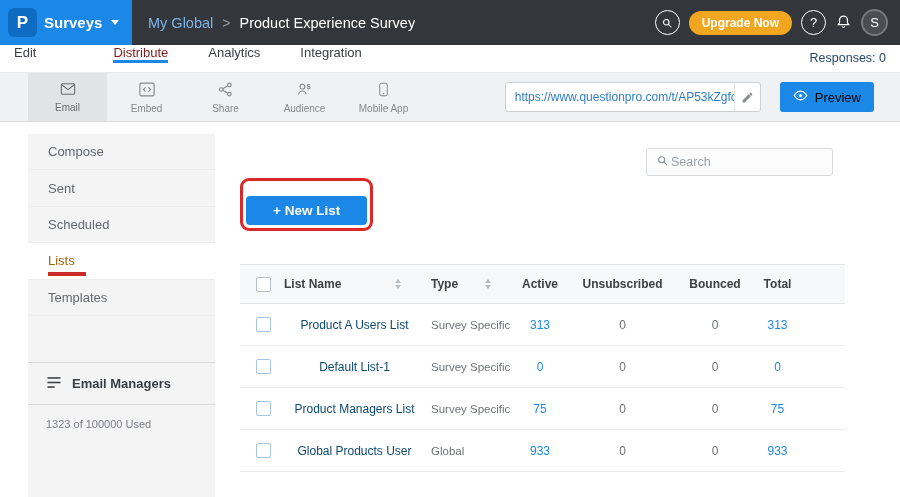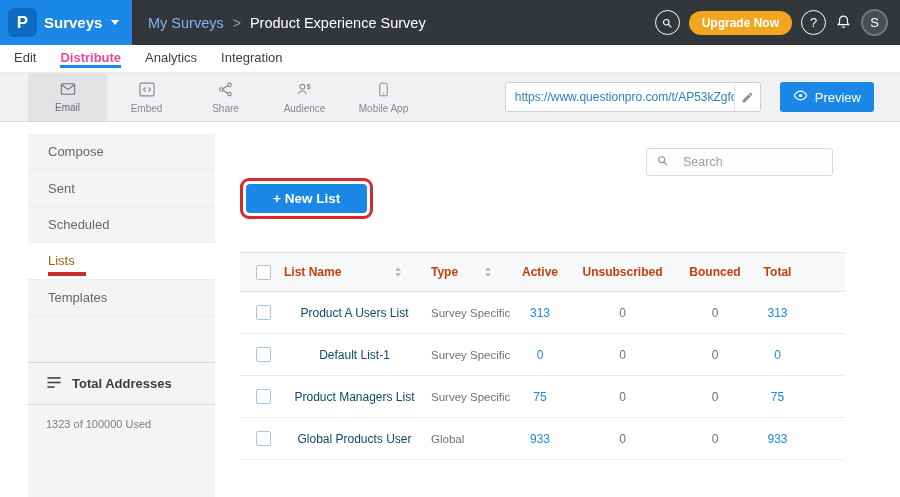--- a/index.html
+++ b/index.html
@@ -22,79 +22,79 @@
   .topbar-right { margin-left:auto; display:flex; align-items:center; gap:9px; padding-right:12px; }
   .circle-icon { width:25px; height:25px; border:1.5px solid #fff; border-radius:50%; display:flex;
     align-items:center; justify-content:center; color:#fff; font-size:13px; cursor:pointer; flex:none; }
   .upgrade-btn { background:#f2a51f; color:#fff; border:none; border-radius:13px; height:24px;
     padding:0 13px; font-size:12px; font-weight:bold; cursor:pointer; font-family:inherit; }
   .bell-wrap { display:flex; align-items:center; cursor:pointer; }
   .avatar { width:27px; height:27px; border-radius:50%; background:#4a4d52; border:2px solid #77797d;
     color:#fff; font-size:13px; display:flex; align-items:center; justify-content:center; cursor:pointer; }
 
   
-  .tabs-bar { height:28px; background:#fff; display:flex; align-items:center; gap:24px;
+  .tabs-bar { height:28px; background:#fff; display:flex; align-items:flex-start; gap:40px;
     padding-left:14px; position:relative; border-bottom:1px solid #eaeaea; }
   .tab { display:flex; align-items:center; font-size:13px; color:#3c4045; cursor:pointer;
     border-bottom:3px solid transparent; }
-  .tab.active { color:#ec4899; border-bottom-color:#1b87e6; font-weight:bold; }
+  .tab.active { color:#7f1d1d; border-bottom-color:#1b87e6; font-weight:normal;margin-left:37px; }
   .responses { position:absolute; right:14px; top:0; line-height:27px; font-size:12.5px; color:#25476a; }
 
   
   .toolbar { height:49px; background:#f0f1f3; border-bottom:1px solid #d9dbdd; display:flex; align-items:center; }
   .channels { display:flex; height:100%; padding-left:28px; }
   .channel { width:79px; height:100%; display:flex; flex-direction:column; align-items:center;
     justify-content:center; gap:3px; color:#85898d; font-size:10px; cursor:pointer; }
   .channel.active { background:#e1e3e5; color:#696d71; }
   .toolbar-right { margin-left:auto; display:flex; align-items:center; gap:19px; padding-right:26px; }
   .url-box { width:256px; height:30px; background:#fff; border:1px solid #ccd0d4; border-radius:3px;
     display:flex; align-items:center; overflow:hidden; }
   .url-text { flex:1; padding:0 6px 0 9px; font-size:12px; color:#2f7ec1; white-space:nowrap; overflow:hidden; }
   .pencil-btn { width:26px; height:100%; display:flex; align-items:center; justify-content:center;
     border-left:1px solid #e3e5e7; cursor:pointer; flex:none; }
-  .preview-btn { height:30px; background:#1b87e6; color:#ffffff; border:none; border-radius:3px;
+  .preview-btn { height:30px; background:#1b87e6; color:#000000; border:none; border-radius:3px;
     padding:0 13px; font-size:13px; display:flex; align-items:center; gap:7px; cursor:pointer; font-family:inherit; }
 
   
   .content { position:relative; height:375px; background:#fff; }
   .sidebar { position:absolute; left:28px; top:12px; bottom:0; width:187px; background:#f4f4f5; }
   .side-item { height:36.4px; display:flex; align-items:center; padding-left:20px; font-size:13px;
     color:#64686c; cursor:pointer; position:relative; border-bottom:1px solid #ededee; }
   .side-item.active { background:#fff; color:#a16207; }
   .red-underline { position:absolute; left:20px; bottom:3px; width:38px; height:4px; background:#cc2b2b; }
   .email-block { margin-top:46px; border-top:1px solid #d8d8d9; }
   .email-title { display:flex; align-items:center; gap:10px; padding:13px 18px 12px; font-size:13px;
     font-weight:bold; color:#3a3e42; border-bottom:1px solid #dcdcdd; }
   .email-usage { padding:13px 18px 3px; font-size:11px; color:#7b7f83; }
   .email-upgrade { padding:3px 18px; font-size:11.5px; color:#1b87e6; cursor:pointer; letter-spacing:.2px; }
 
   .main { position:absolute; left:215px; top:18px; width:660px; }
   .filter-row { display:flex; justify-content:flex-end; align-items:center; gap:15px;
     padding-right:42px; margin-top:8px; }
   .search-box { width:187px; height:28px; background:#fcfcfd; border:1px solid #d7dadd; border-radius:3px;
-    display:flex; align-items:center; gap:14px; padding:0 9px; }
+    display:flex; align-items:center; gap:2px; padding:0 9px; }
   .search-box input { border:none; outline:none; background:transparent; font-size:12.5px; color:#3c4045;
     width:100%; font-family:inherit; }
   .search-box input::placeholder { color:#9aa0a6; }
   .dropdown { width:111px; height:28px; background:#fff; border:1px solid #d0d4d8; border-radius:3px;
     display:flex; align-items:center; justify-content:space-between; padding:0 10px; font-size:12.5px;
     color:#3c4045; cursor:pointer; }
   .caret-dark { width:0; height:0; border-left:4px solid transparent; border-right:4px solid transparent;
     border-top:5px solid #5b5f63; }
   .new-list-row { margin-left:25px; margin-top:2px; }
   .annotation { display:inline-block; border:3px solid #db2828; border-radius:9px; padding:3px; }
   .new-list-btn { background:#1b87e6; color:#fff; border:none; border-radius:4px; height:29px;
-    padding:0 27px; font-size:13.5px; font-weight:bold; cursor:pointer; font-family:inherit; }
+    padding:0 27px; font-size:13.5px; font-weight:bold; cursor:pointer; font-family:inherit;margin-top:12px; }
 
   
   .table { margin:33px 30px 0 25px; }
   .t-head, .t-row { display:grid; grid-template-columns:40px 145px 90px 50px 115px 70px 55px 40px;
     align-items:center; }
   .t-head { height:40px; background:#f7f8f9; border-top:1px solid #e2e4e6; border-bottom:1px solid #e2e4e6;
-    font-size:12px; font-weight:bold; color:#c2410c; }
+    font-size:12px; font-weight:bold; color:#404040; }
   .t-row { height:42px; border-bottom:1px solid #ececee; font-size:12px; }
   .cb { width:15px; height:15px; border:1px solid #b9c0c7; border-radius:2px; background:#fff;
     margin-left:16px; cursor:pointer; }
   .t-row .cb { border-color:#a5c6e6; }
   .hcell-flex { display:flex; align-items:center; }
   .pl4 { padding-left:4px; } .pl6 { padding-left:6px; }
   .sort { display:flex; flex-direction:column; align-items:center; gap:2px; margin-left:auto;
     margin-right:24px; cursor:pointer; }
   .sort-up { width:0; height:0; border-left:3.5px solid transparent; border-right:3.5px solid transparent;
     border-bottom:4px solid #b7bcc1; }
@@ -113,21 +113,21 @@
 
   <header class="topbar">
     <div class="brand">
       <div class="logo">
         <span>P</span>
       </div>
       <span class="brand-name">Surveys</span>
       <span class="caret-white"></span>
     </div>
     <nav class="breadcrumb">
-      <a class="bc-parent">My Surveys</a>
+      <a class="bc-parent">My Global</a>
       <span class="bc-sep">&gt;</span>
       <span class="bc-current">Product Experience Survey</span>
     </nav>
     <div class="topbar-right">
       <span class="circle-icon">
         <svg viewBox="0 0 24 24" width="12" height="12">
             <circle cx="10.5" cy="10.5" r="5.5" fill="none" stroke="#fff" stroke-width="2.2"></circle>
             <line x1="14.8" y1="14.8" x2="20" y2="20" stroke="#fff" stroke-width="2.2" stroke-linecap="round"></line>
           </svg>
       </span>
@@ -145,20 +145,21 @@
         <span>S</span>
       </span>
     </div>
   </header>
 
   <nav class="tabs-bar">
     <span class="tab">Edit</span>
     <span class="tab active">Distribute</span>
     <span class="tab">Analytics</span>
     <span class="tab">Integration</span>
+    <span class="responses">Responses: 0</span>
   </nav>
 
   <div class="toolbar">
     <div class="channels">
       <div class="channel active">
         <span>
           <svg viewBox="0 0 24 24" width="20" height="16">
               <rect x="2" y="4" width="20" height="16" rx="2" fill="none" stroke="currentColor" stroke-width="1.6"></rect>
               <path d="M3 6l9 7 9-7" fill="none" stroke="currentColor" stroke-width="1.6"></path>
             </svg>
@@ -250,21 +251,21 @@
         <div class="email-title">
           <span>
             <svg viewBox="0 0 24 20" width="16" height="13">
                 <g stroke="#3a3e42" stroke-width="2.4">
                   <line x1="2" y1="3" x2="22" y2="3"></line>
                   <line x1="2" y1="10" x2="22" y2="10"></line>
                   <line x1="2" y1="17" x2="13" y2="17"></line>
                 </g>
               </svg>
           </span>
-          <span>Total Addresses</span>
+          <span>Email Managers</span>
         </div>
         <div class="email-usage">1323 of 100000 Used</div>
       </div>
     </aside>
 
     <section class="main">
 
       <div class="filter-row">
         <div class="search-box">
           <span>

